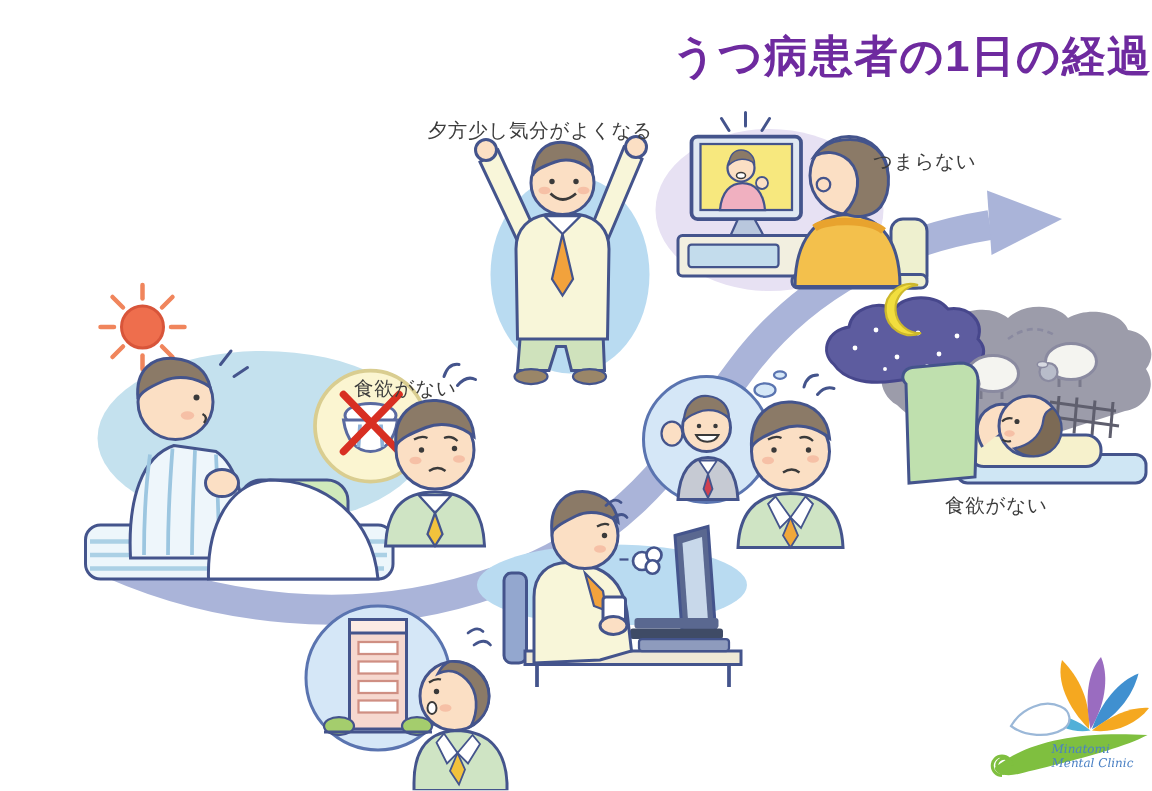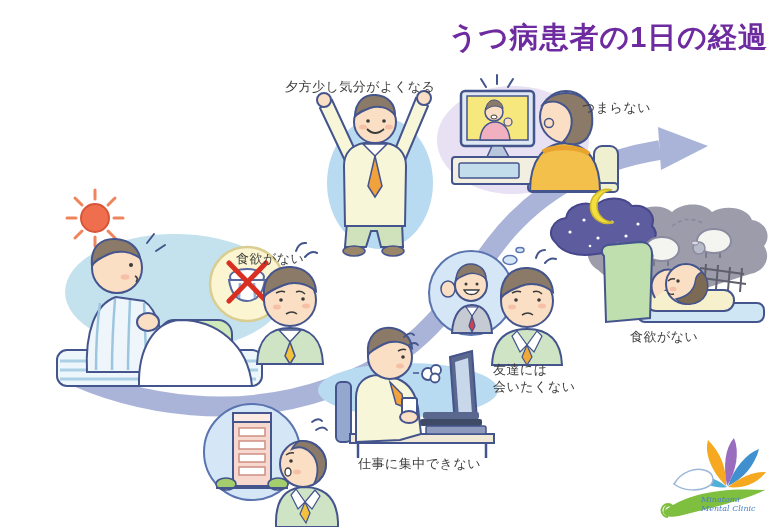--- a/index.html
+++ b/index.html
@@ -327,29 +327,22 @@
 
   <div class="lbl" style="left:236px; top:218px;margin-top:32px;">
     <span>食欲がない</span>
   </div>
   <div class="lbl" style="left:285px; top:78px;">
     <span>夕方少し気分がよくなる</span>
   </div>
   <div class="lbl" style="left:582px; top:99px;">
     <span>つまらない</span>
   </div>
-  <div class="lbl" style="left:493px; top:361px;">
-    <span>友達には</span>
-    <span>会いたくない</span>
-  </div>
   <div class="lbl" style="left:630px; top:328px;">
     <span>食欲がない</span>
-  </div>
-  <div class="lbl" style="left:358px; top:455px;">
-    <span>仕事に集中できない</span>
   </div>
 
   <div class="logo-text">
     <span>Minatomi</span>
     <span>Mental Clinic</span>
   </div>
 
 </div>
 
 </body></html>

